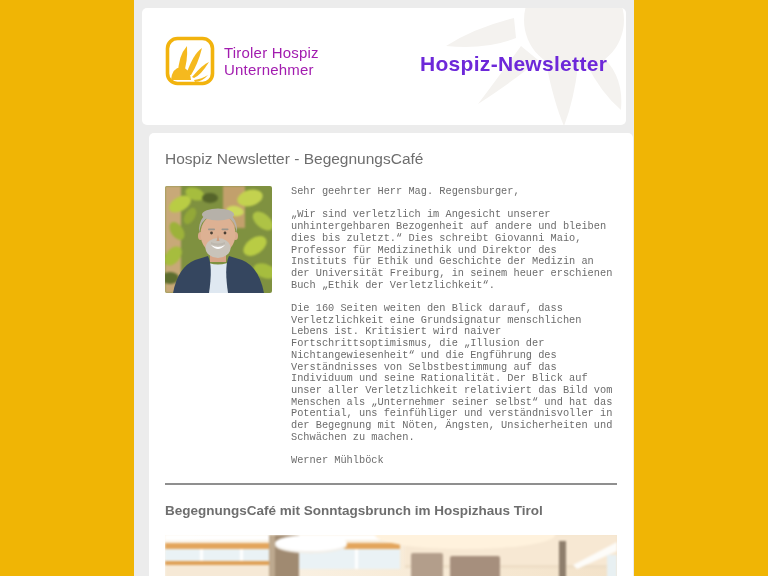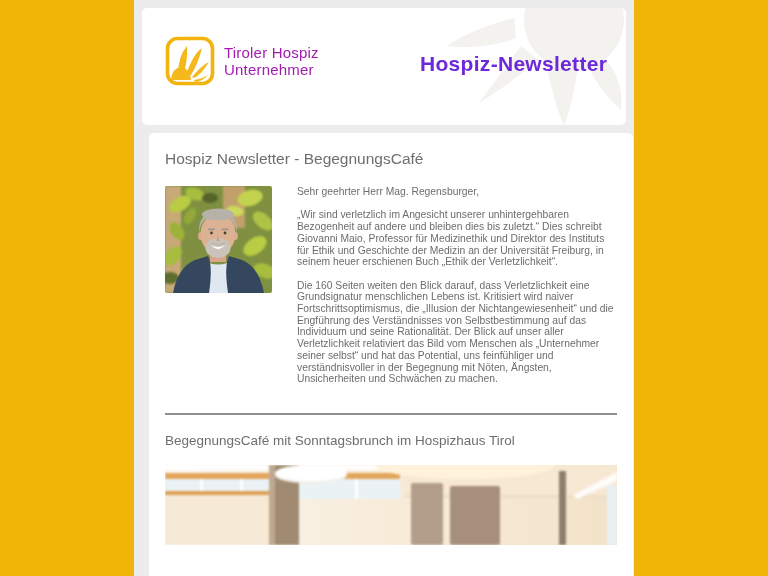--- a/index.html
+++ b/index.html
@@ -22,27 +22,27 @@
   .nl-title{
     position:absolute;left:278px;top:44px;
     font-size:21px;font-weight:bold;color:#6d28d9;letter-spacing:.3px;
   }
   .body-card{
     position:absolute;left:8px;top:133px;width:484px;height:443px;
     background:#ffffff;border-radius:5px 5px 0 0;overflow:hidden;
     padding:16px;box-sizing:border-box;margin-left:7px;
   }
   .title{margin:0;padding-top:1px;font-size:15.5px;font-weight:normal;color:#6e6e6e;}
-  .intro-row{display:flex;gap:25px;margin-top:18px;}
+  .intro-row{display:flex;gap:19px;margin-top:18px;font-family:Liberation Mono, monospace;}
   .portrait{width:107px;height:107px;flex:0 0 auto;}
   .letter{flex:1;font-size:10.3px;line-height:11.7px;color:#6c6c6c;}
   .letter p{margin:0 0 11.7px;}
   .letter p.sig{margin:0;}
   .divider{border:none;border-top:2px solid #8f8f8f;margin:16px 0 0;}
-  .section-title{margin:18px 0 0;font-size:13.5px;font-weight:normal;color:#6e6e6e;}
+  .section-title{margin:18px 0 0;font-size:13.5px;font-weight:bold;color:#6e6e6e;}
   .cafe{display:block;margin-top:17px;width:452px;height:80px;}
 </style>
 </head>
 <body>
 
 <div class="page">
   <div class="content-col">
 
     <header class="header-card">
       <svg class="watermark" width="200" height="130" viewBox="0 0 200 130">
@@ -120,20 +120,21 @@
             <path d="M53,49 L54.5,55 L51.5,55 Z" fill="#cf9e80"></path>
             <path d="M34,47 Q33,26 53,25 Q73,26 72,47 Q70,34 62,31 Q53,28 44,31 Q36,34 34,47 Z" fill="#b6b1a9"></path>
             <ellipse cx="53" cy="28.5" rx="16" ry="6" fill="#b6b1a9"></ellipse>
           </g>
         </svg>
 
         <div class="letter">
           <p>Sehr geehrter Herr Mag. Regensburger,</p>
           <p>„Wir sind verletzlich im Angesicht unserer unhintergehbaren Bezogenheit auf andere und bleiben dies bis zuletzt.“ Dies schreibt Giovanni Maio, Professor für Medizinethik und Direktor des Instituts für Ethik und Geschichte der Medizin an der Universität Freiburg, in seinem heuer erschienen Buch „Ethik der Verletzlichkeit“.</p>
           <p>Die 160 Seiten weiten den Blick darauf, dass Verletzlichkeit eine Grundsignatur menschlichen Lebens ist. Kritisiert wird naiver Fortschrittsoptimismus, die „Illusion der Nichtangewiesenheit“ und die Engführung des Verständnisses von Selbstbestimmung auf das Individuum und seine Rationalität. Der Blick auf unser aller Verletzlichkeit relativiert das Bild vom Menschen als „Unternehmer seiner selbst“ und hat das Potential, uns feinfühliger und verständnisvoller in der Begegnung mit Nöten, Ängsten, Unsicherheiten und Schwächen zu machen.</p>
+          <p class="sig">Werner Mühlböck</p>
         </div>
       </div>
 
       <hr class="divider">
 
       <h2 class="section-title">BegegnungsCafé mit Sonntagsbrunch im Hospizhaus Tirol</h2>
 
       <svg class="cafe" viewBox="0 0 452 80" preserveAspectRatio="none">
         <defs>
           <linearGradient id="ceil" x1="0" y1="0" x2="1" y2="0">

